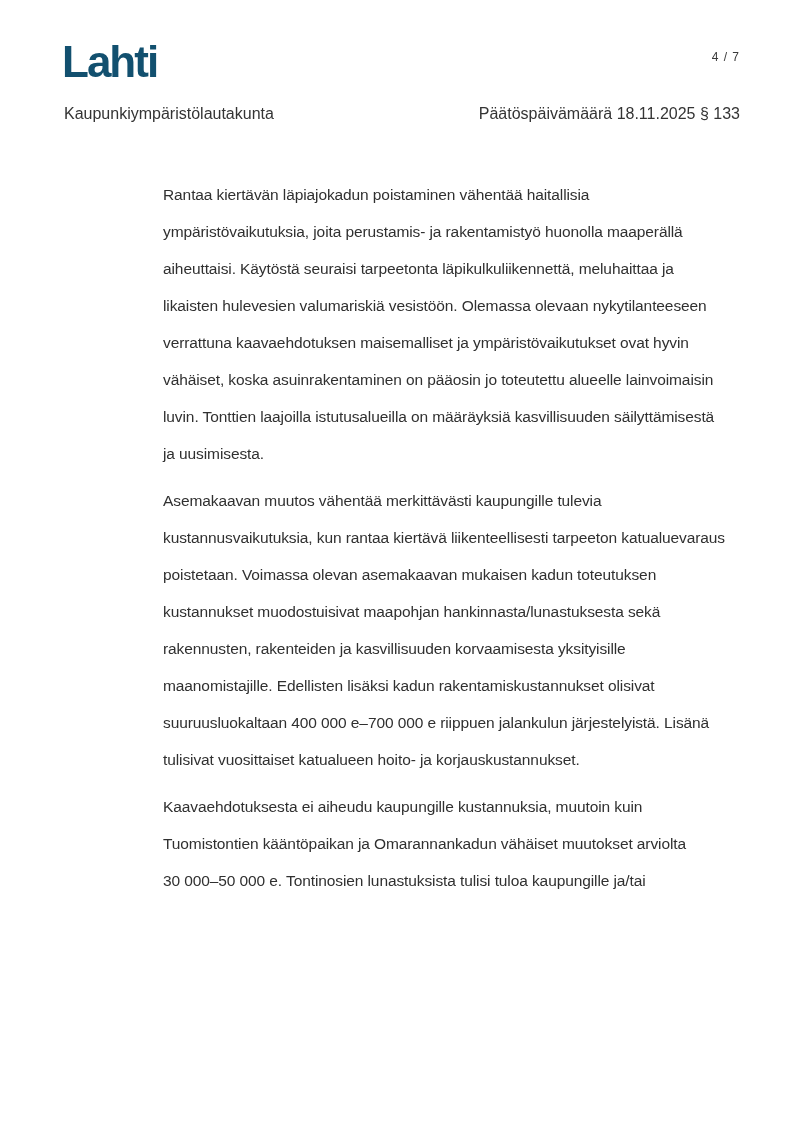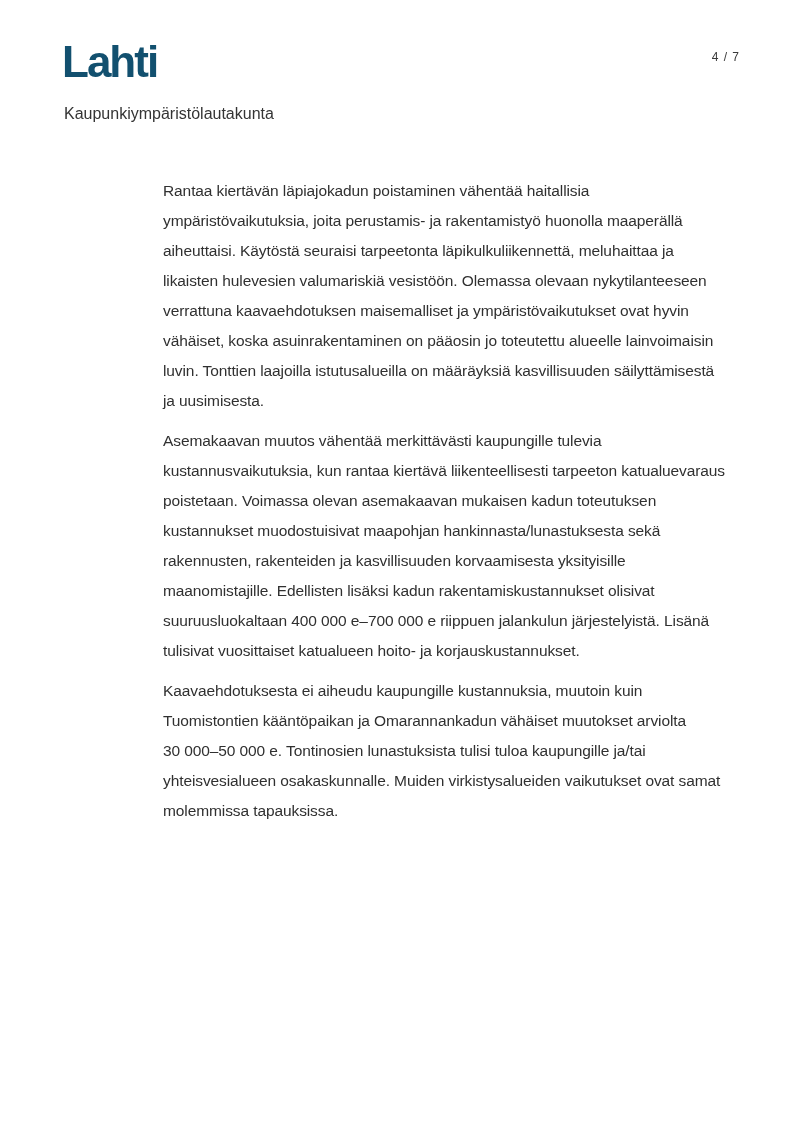--- a/index.html
+++ b/index.html
@@ -52,21 +52,21 @@
     text-align:center;
   }
   .doc-body{
     position:absolute;
     top:176px;
     left:163px;
     width:600px;
   }
   .para{
     font-size:15.5px;
-    line-height:30px;
+    line-height:37px;
     white-space:pre-line;
     letter-spacing:-0.1px;
     margin-bottom:10px;
     color:var(--text-color);
   }
   .section-heading{
     font-size:15.5px;
     line-height:30px;
     font-weight:700;
     margin-bottom:10px;
@@ -77,20 +77,21 @@
 <body>
 
 <div class="page">
 
   <div class="logo">Lahti</div>
 
   <div class="page-number">4 / 7</div>
 
   <div class="header-row">
     <span>Kaupunkiympäristölautakunta</span>
+    <span>Päätöspäivämäärä 18.11.2025 § 133</span>
   </div>
 
   <div class="doc-body">
     <p class="para">Rantaa kiertävän läpiajokadun poistaminen vähentää haitallisia
 ympäristövaikutuksia, joita perustamis- ja rakentamistyö huonolla maaperällä
 aiheuttaisi. Käytöstä seuraisi tarpeetonta läpikulkuliikennettä, meluhaittaa ja
 likaisten hulevesien valumariskiä vesistöön. Olemassa olevaan nykytilanteeseen
 verrattuna kaavaehdotuksen maisemalliset ja ympäristövaikutukset ovat hyvin
 vähäiset, koska asuinrakentaminen on pääosin jo toteutettu alueelle lainvoimaisin
 luvin. Tonttien laajoilla istutusalueilla on määräyksiä kasvillisuuden säilyttämisestä

